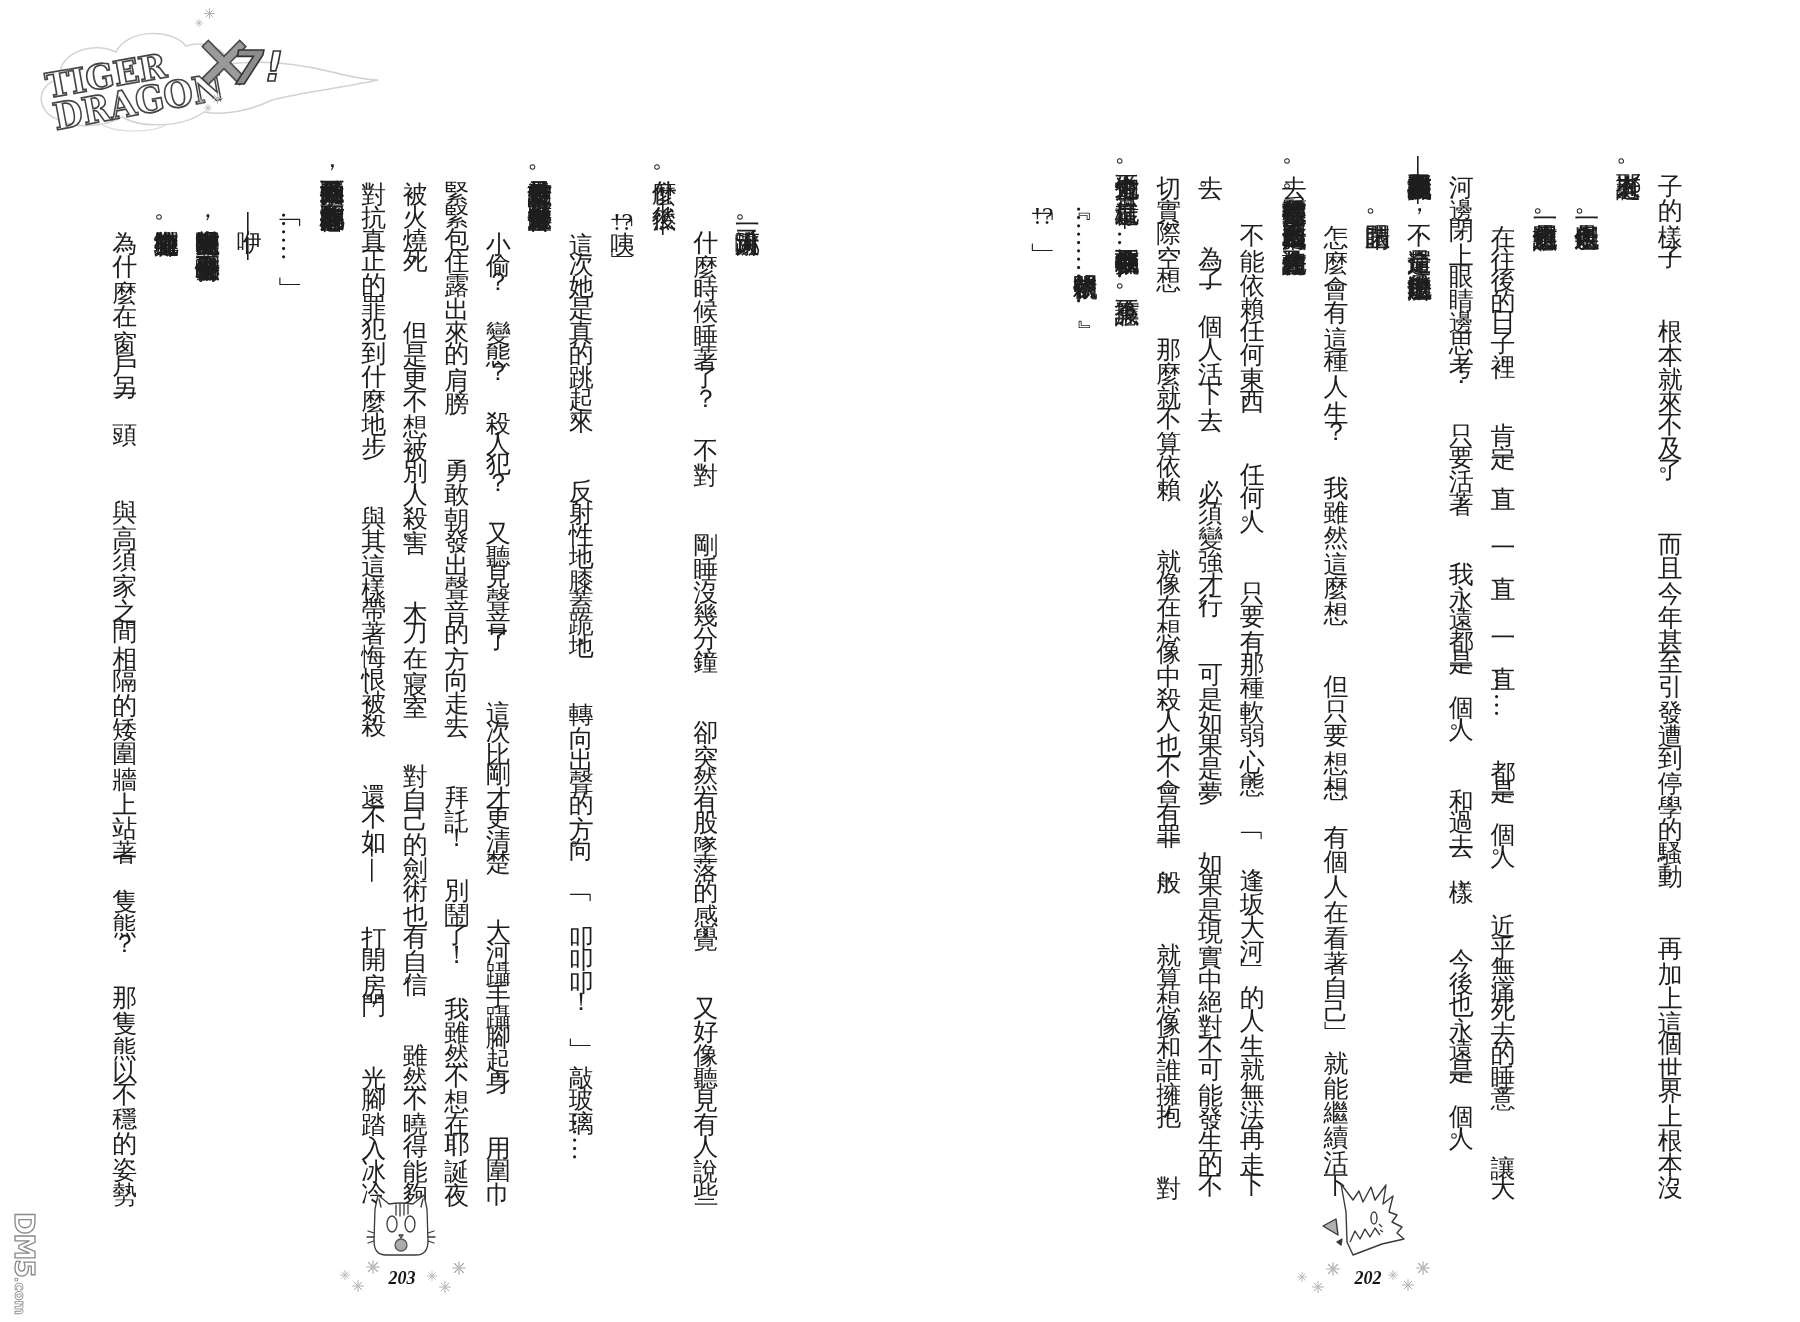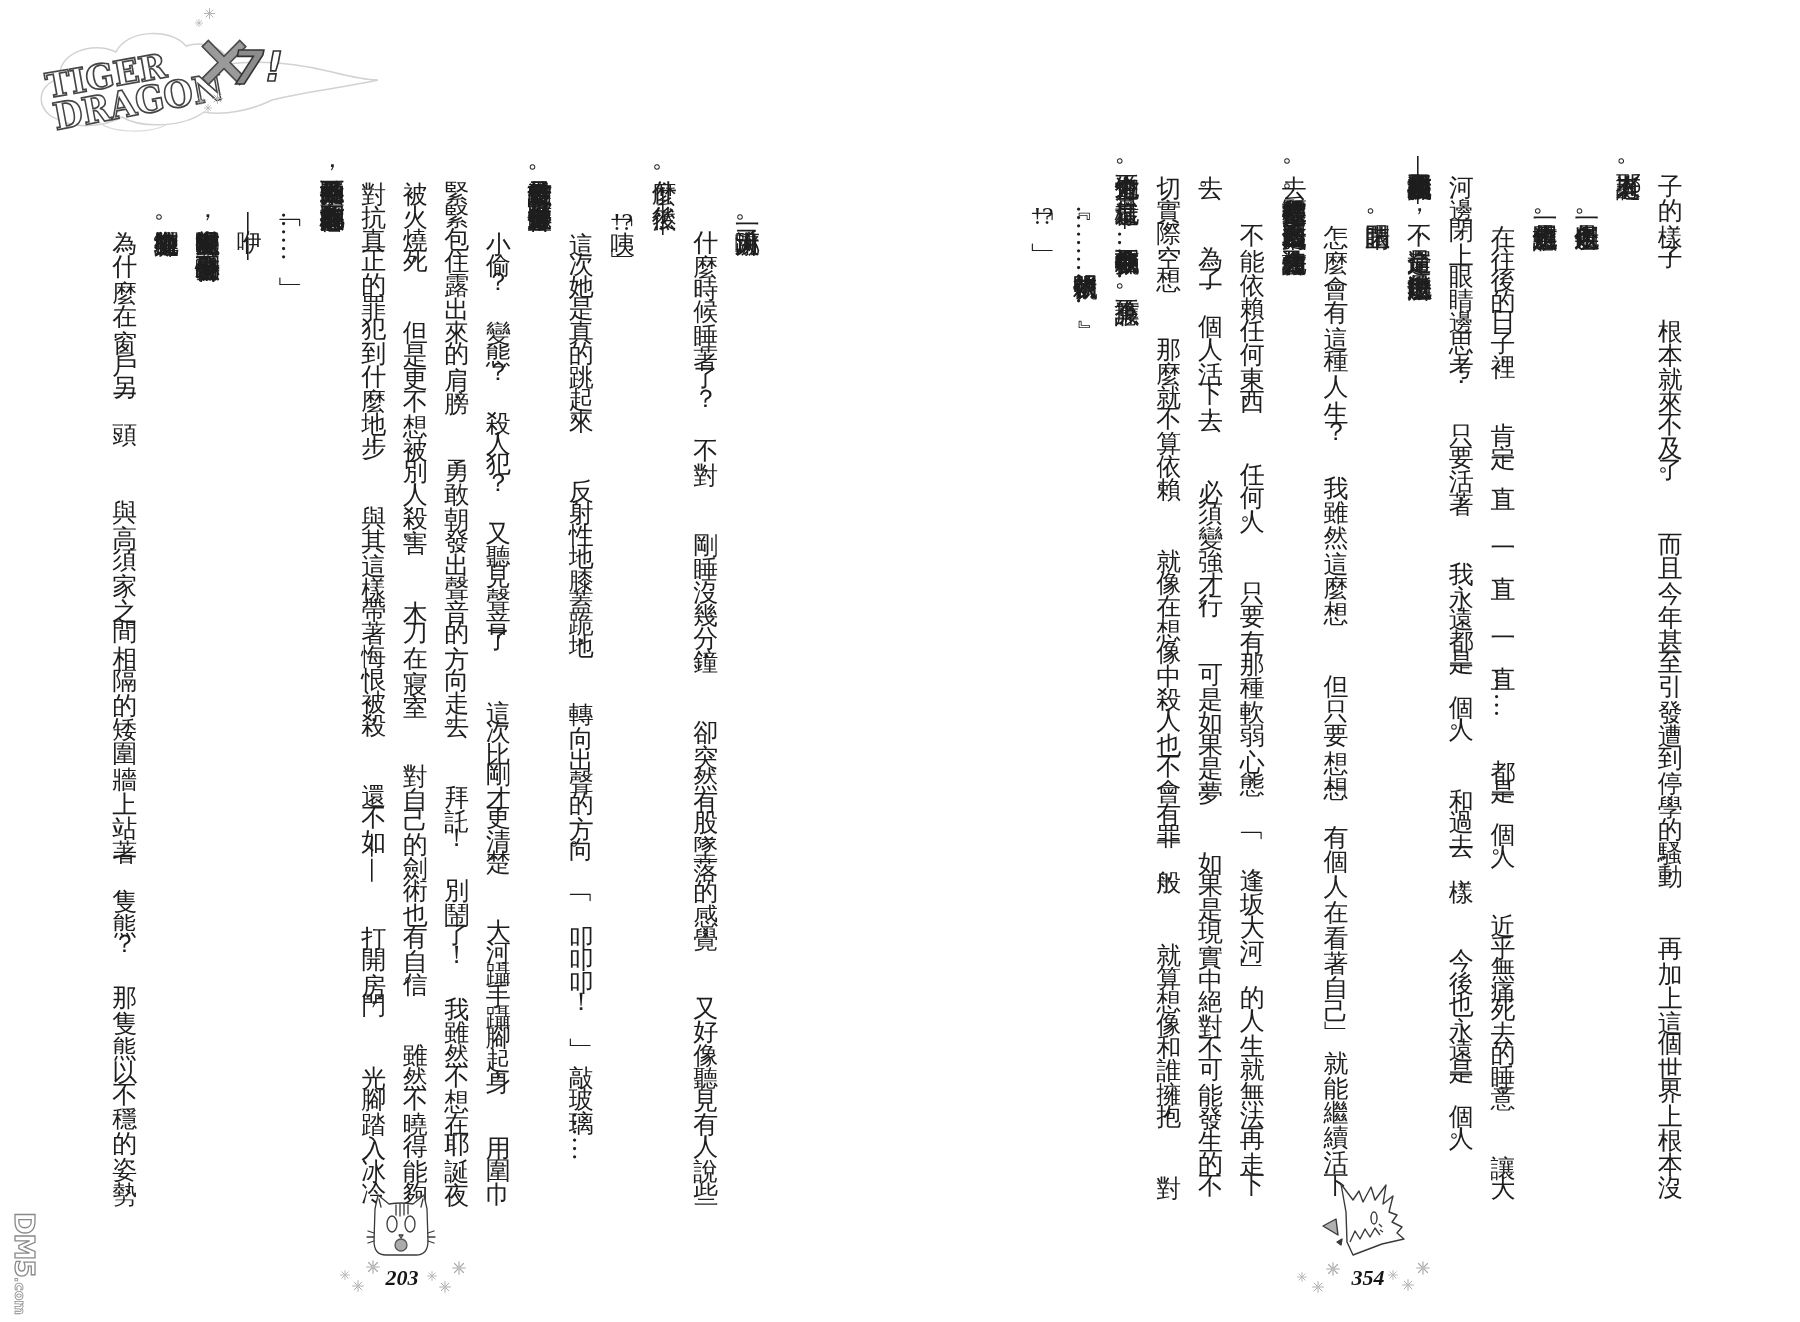--- a/index.html
+++ b/index.html
@@ -33,21 +33,21 @@
   .right .col { width: 41.8px; line-height: 41.8px; }
   .left .col  { width: 41.5px; line-height: 41.5px; }
   .col.ind { text-indent: 2em; }
   .col.full { text-align: justify; text-align-last: justify; text-justify: inter-character; }
   .tcy { text-combine-upright: all; -webkit-text-combine: horizontal; font-size: 22px; }
 
   .page-number {
     position: absolute; top: 1266px; width: 60px; height: 24px; line-height: 24px;
     text-align: center;
     font-family: "Liberation Serif", serif; font-weight: bold; font-style: italic;
-    font-size: 22px; color: #151515;
+    font-size: 18px; color: #151515;
   }
   .pn-202 { left: 438px; }
   .pn-203 { left: 372px; }
 
   .decor { position: absolute; left: 0; top: 0; width: 1800px; height: 1322px; pointer-events: none; }
 
   .watermark {
     position: absolute; left: 6px; top: 1212px;
     writing-mode: vertical-rl; -webkit-writing-mode: vertical-rl;
     text-orientation: sideways;
@@ -75,21 +75,21 @@
       <div class="col ind">閉上眼睛。</div>
       <div class="col ind full">怎麼會有這種人生？我雖然這麼想，但只要想想「有個人在看著自己」就能繼續活下</div>
       <div class="col">去。當然這種願望只存在夢裡。正因為我自己最清楚，才會允許自己去相信。</div>
       <div class="col ind full">不能依賴任何東西、任何人。只要有那種軟弱心態，「逢坂大河」的人生就無法再走下</div>
       <div class="col full">去。為了一個人活下去，必須變強才行。可是如果是夢、如果是現實中絕對不可能發生的不</div>
       <div class="col full">切實際空想，那麼就不算依賴。就像在想像中殺人也不會有罪一般，就算想像和誰擁抱，對</div>
       <div class="col">方也不會知道。就是這樣——在夢中依賴就不算軟弱……應該不算。</div>
       <div class="col ind">『……明明就很依賴……』</div>
       <div class="col ind"><span>「</span><span class="tcy">!?</span><span>」</span></div>
     </div>
-    <div class="page-number pn-202">354</div>
+    <div class="page-number pn-202">202</div>
   </div>
 
   <div class="page page-left">
     <div class="text-block left">
       <div class="col ind">大河嚇了一跳。</div>
       <div class="col ind full">什麼時候睡著了？不對，剛睡沒幾分鐘，卻突然有股墜落的感覺，又好像聽見有人說些</div>
       <div class="col">什麼。然後——</div>
       <div class="col ind"><span>「咦</span><span class="tcy">!?</span><span>」</span></div>
       <div class="col ind full">這次她是真的跳起來。反射性地膝蓋跪地，轉向出聲的方向。「叩叩叩！」敲玻璃……</div>
       <div class="col">應該是敲窗子的聲音。聲音是從臥室那邊傳來。</div>

